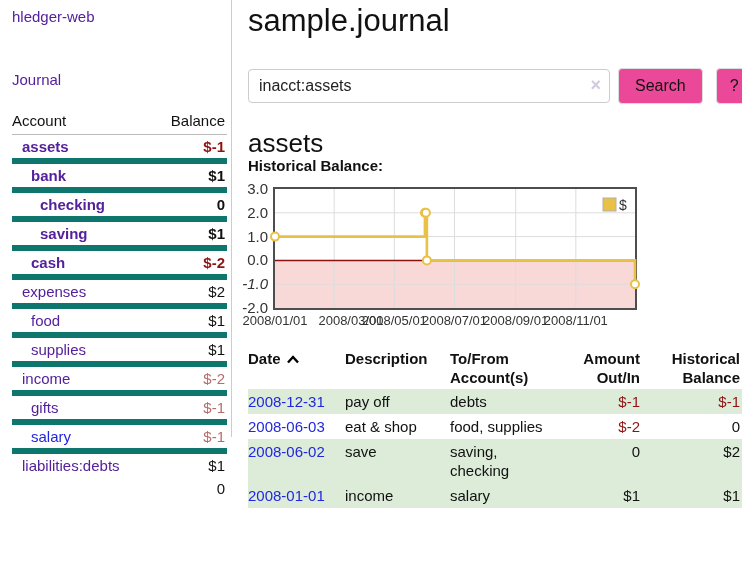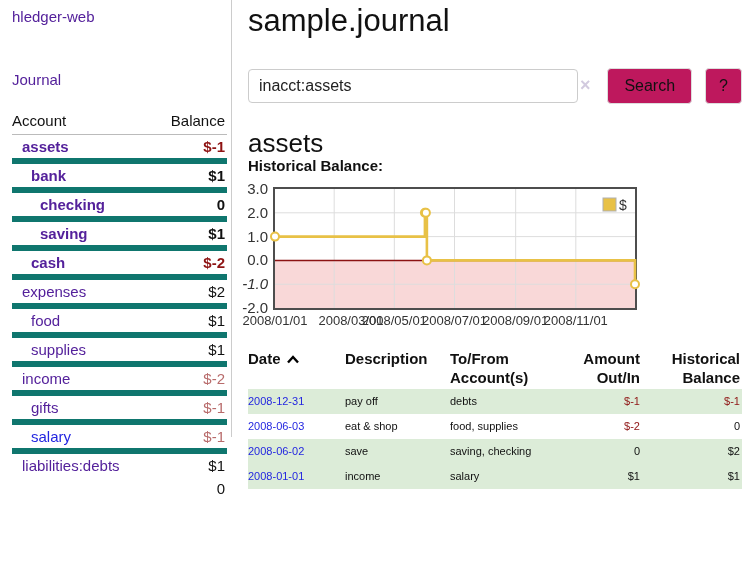--- a/index.html
+++ b/index.html
@@ -25,41 +25,41 @@
   .bal-neg-strong { color:#8e1313; }
   .bal-neg-muted { color:#b86b6b; }
   .total-row td { border-top:2px solid #222; font-weight:400; }
 
   
   .main { position:absolute; left:248px; top:0; width:494px; }
   .page-title { font-size:31px; font-weight:400; line-height:38px; margin-top:2px; color:#111; }
 
   .search-row { display:flex; align-items:center; margin-top:28px; }
   .search-box { position:relative; width:362px; }
-  .search-input { width:330px; height:34px; border:1px solid #ccc; border-radius:4px;
+  .search-input { width:362px; height:34px; border:1px solid #ccc; border-radius:4px;
     padding:0 30px 0 10px; font-size:16px; font-family:"Liberation Sans",sans-serif; color:#222; outline:none; }
   .clear-x { position:absolute; right:9px; top:6px; color:#d2cadf; font-size:18px; font-weight:700; cursor:pointer; line-height:20px; }
-  .btn { height:36px; border:1px solid #ddd; background:#be185d; border-radius:4px;
+  .btn { height:36px; border:1px solid #ddd; background:#ec4899; border-radius:4px;
     font-size:16px; font-family:"Liberation Sans",sans-serif; color:#111; cursor:pointer; }
   .btn-search { margin-left:8px; padding:0 16px; }
   .btn-help { margin-left:13px; padding:0 13px; }
 
   .acct-heading { font-size:26px; font-weight:400; margin-top:24px; line-height:30px; color:#111; }
   .chart-title { font-size:15px; font-weight:700; line-height:16px; }
 
   .chart-region { position:relative; margin-top:13px; height:146px; }
   .plot-svg { position:absolute; left:25px; top:0; overflow:visible; }
   .ytick { position:absolute; width:32px; text-align:right; font-size:15px; color:#333; line-height:16px; }
   .xtick { position:absolute; width:80px; text-align:center; font-size:13px; color:#333; line-height:16px; white-space:nowrap; }
 
   
   .reg-table { border-collapse:collapse; margin-top:14px; width:494px; }
   .reg-table th { font-weight:700; text-align:left; vertical-align:top; padding:2px 8px 2px 0; font-size:15px; line-height:19px; }
   .reg-table th.num, .reg-table td.num { text-align:right; padding-right:2px; }
-  .reg-table td { padding:3px 8px 3px 0; font-size:11px; line-height:19px; vertical-align:top; }
+  .reg-table td { padding:3px 8px 3px 0; font-size:15px; line-height:19px; vertical-align:top; }
   .reg-table col.c-date { width:97px; } .reg-table col.c-desc { width:105px; }
   .reg-table col.c-acct { width:120px; } .reg-table col.c-amt { width:72px; }
   .reg-table col.c-bal { width:100px; }
   .reg-table tr.stripe { background:#dcecd8; }
   .reg-table a { color:#2326e0; }
   .reg-neg { color:#8e1313; }
   .acct-wrap { display:inline-block; max-width:100px; }
   .sort-caret { margin-left:5px; }
 </style>
 </head>

